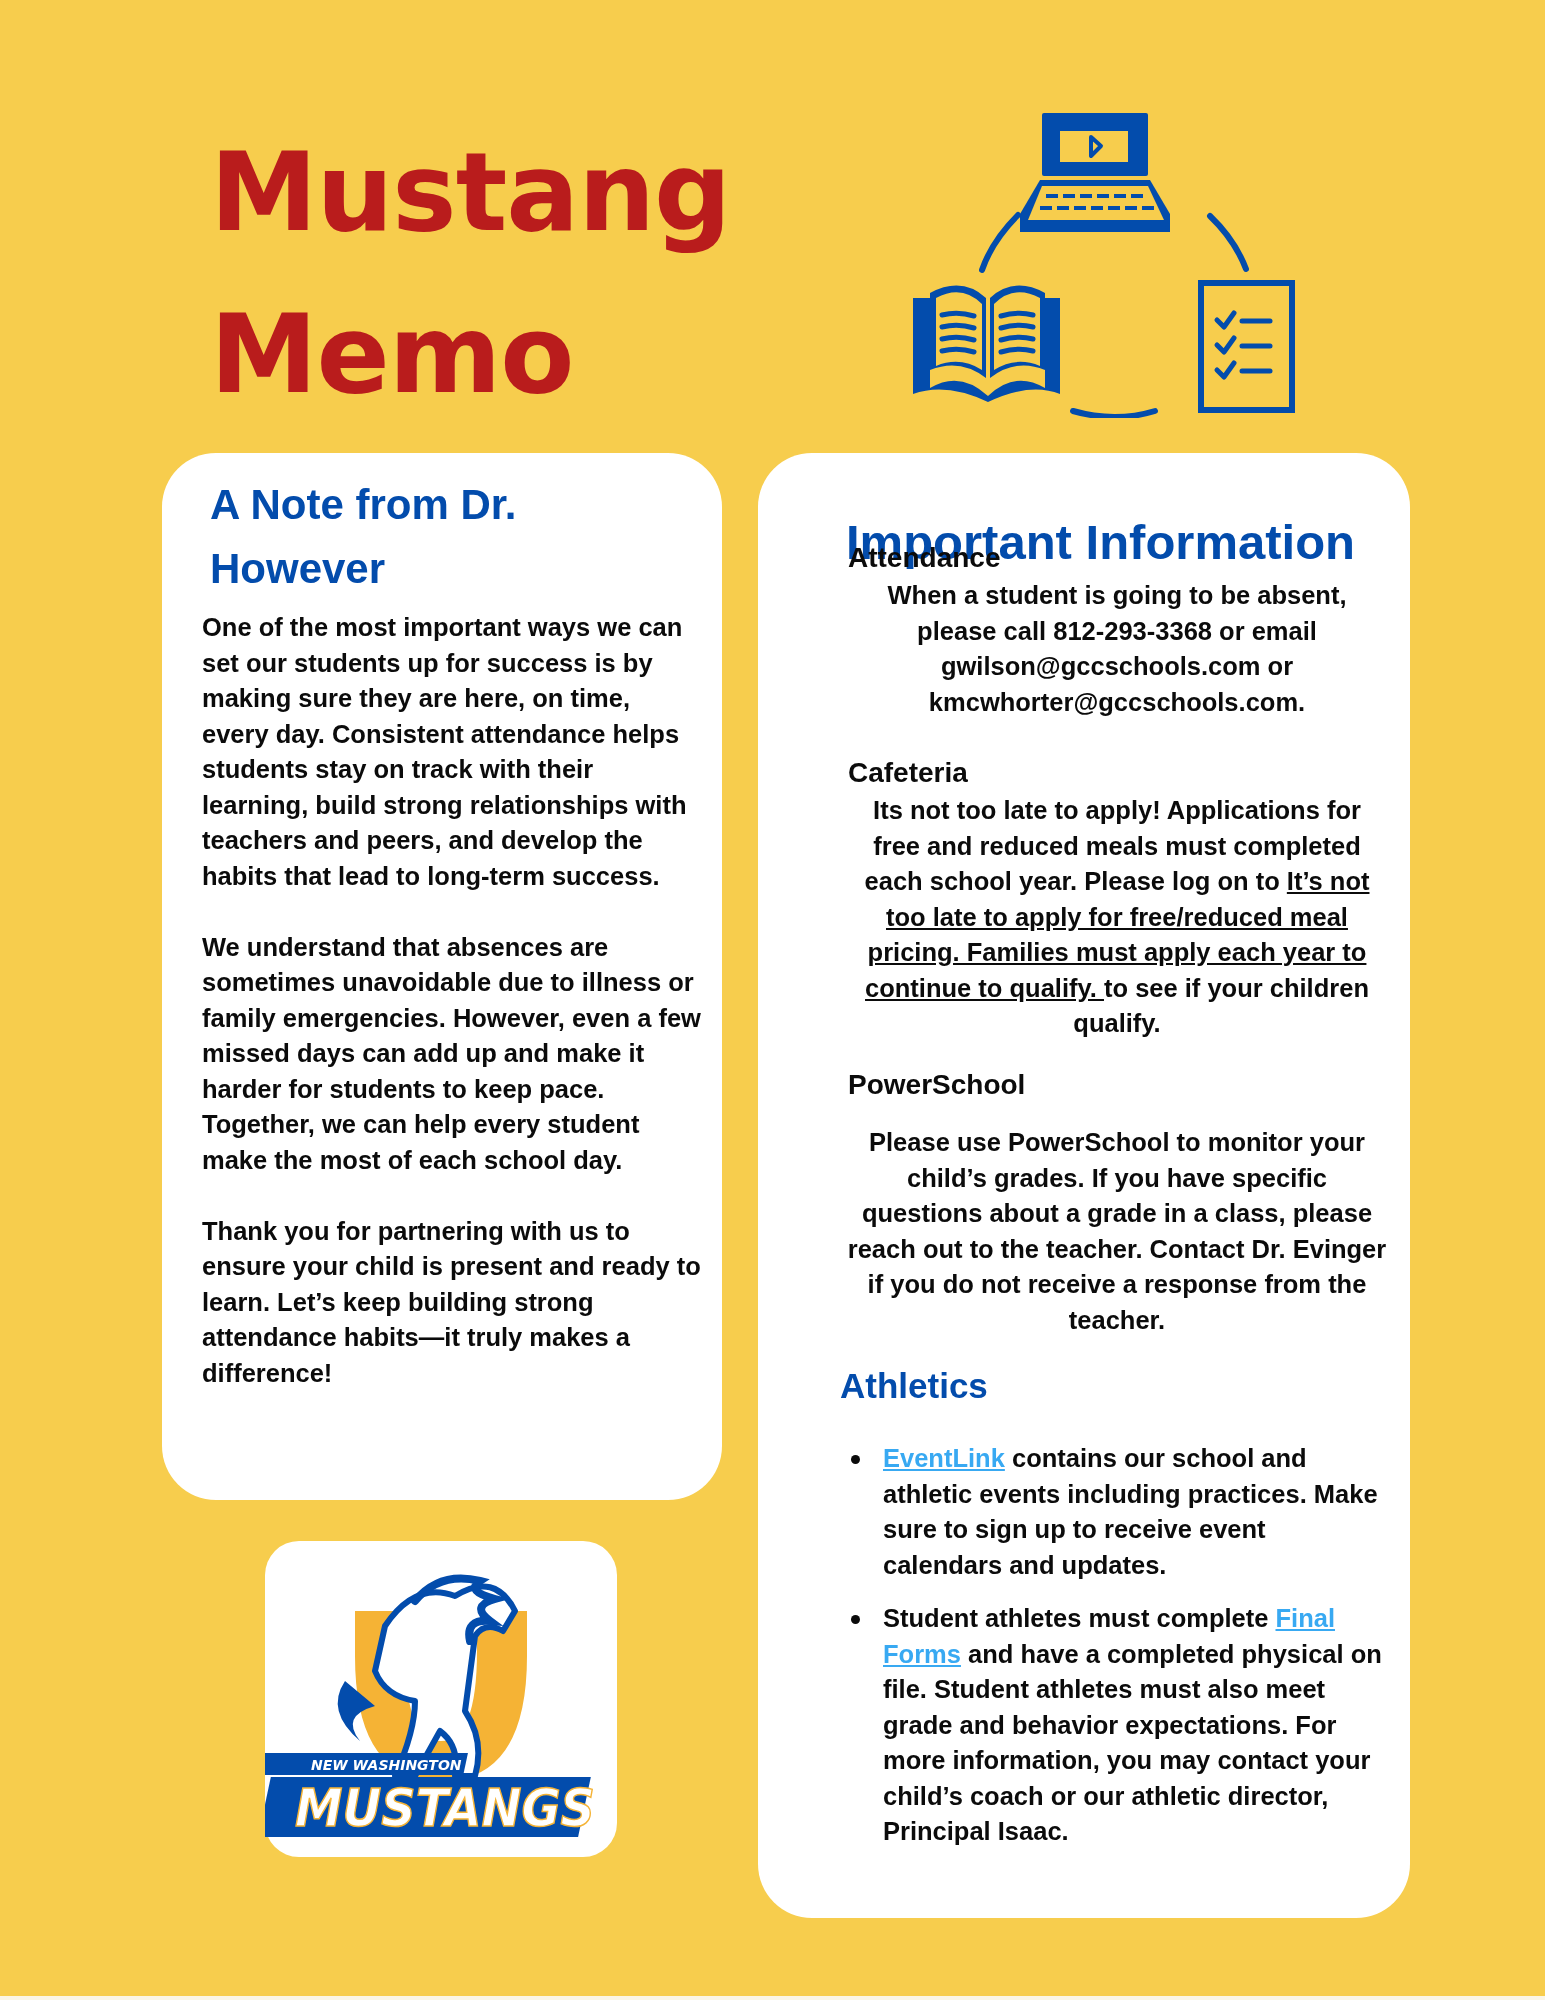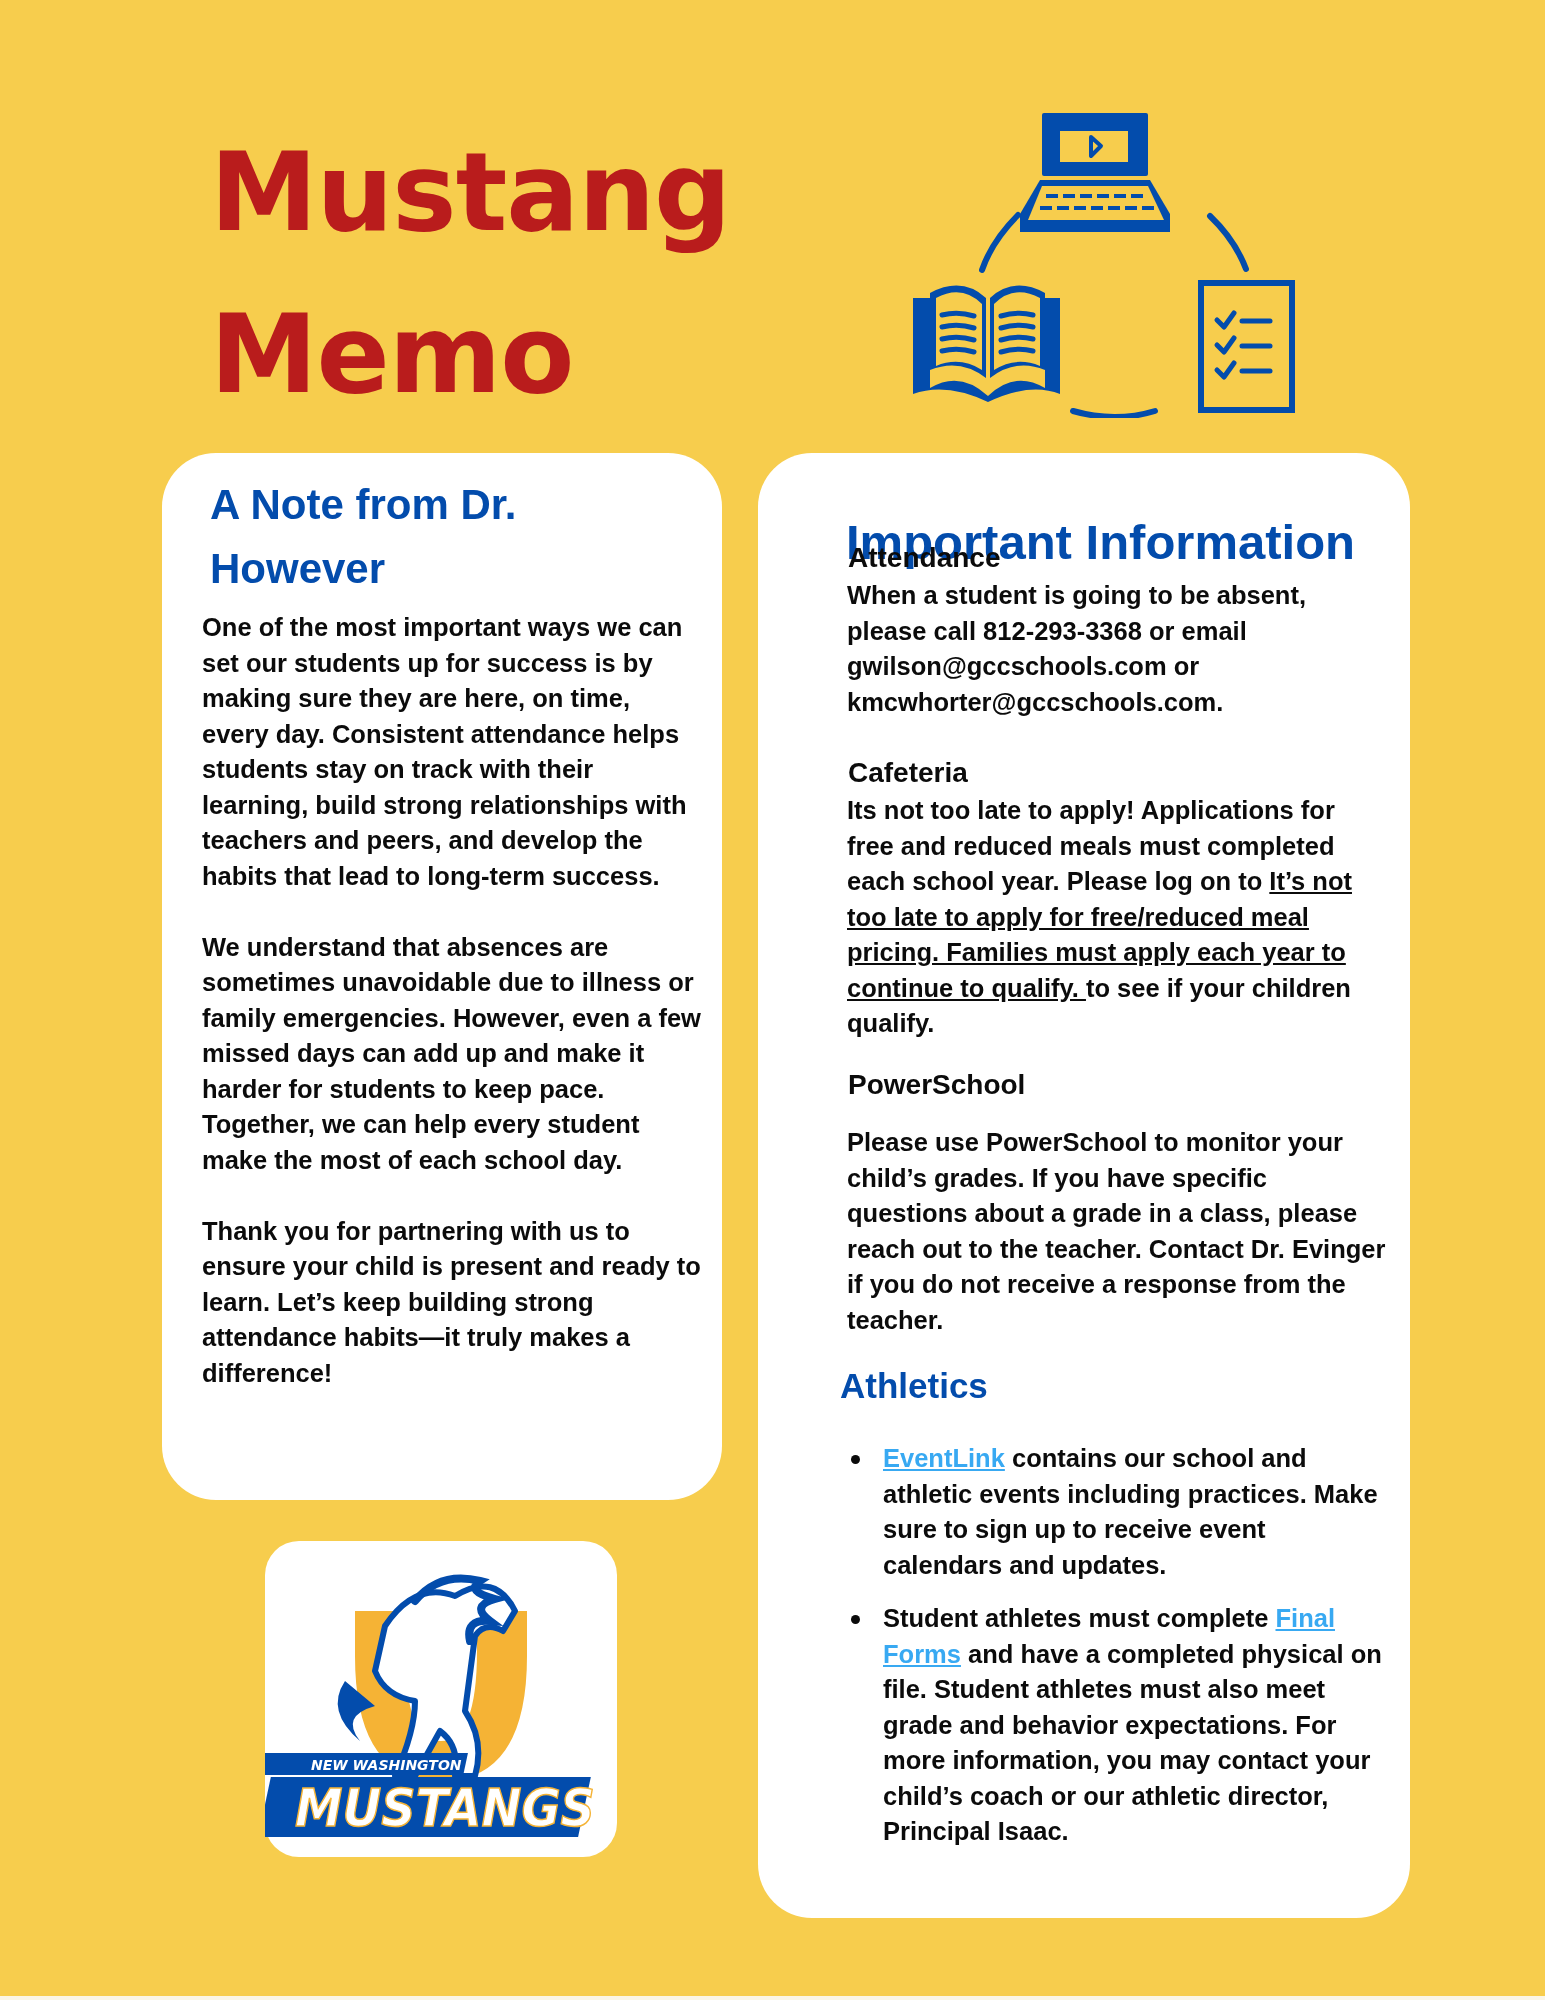--- a/index.html
+++ b/index.html
@@ -52,21 +52,21 @@
   .note-body p { margin-bottom: 35.5px; }
 
   .info-heading { position: absolute; left: 88px; top: 14px; font-size: 49px; line-height: 62px; white-space: nowrap; margin-top: 44px; }
   .sub-head {
     position: absolute; left: 90px;
     color: #0b0b0b;
     font-family: "Liberation Sans", sans-serif;
     font-weight: bold;
     font-size: 28px; line-height: 44px;
   }
-  .info-block { position: absolute; left: 89px; width: 540px; }
+  .info-block { position: absolute; left: 89px; width: 540px; text-align: center; }
   .ulink { text-decoration: underline; color: #0b0b0b; }
   .blink { text-decoration: underline; color: #38a9f2; cursor: pointer; }
 
   .athletics-heading { position: absolute; left: 82px; top: 902px; font-size: 35px; line-height: 62px; }
   .ath-list { position: absolute; left: 89px; top: 988px; width: 540px; list-style: none; }
   .ath-list li { position: relative; padding-left: 36px; margin-bottom: 18px; }
   .ath-list li .bullet {
     position: absolute; left: 4px; top: 14px; width: 9px; height: 9px; border-radius: 50%; background: #0b0b0b;
   }
 

